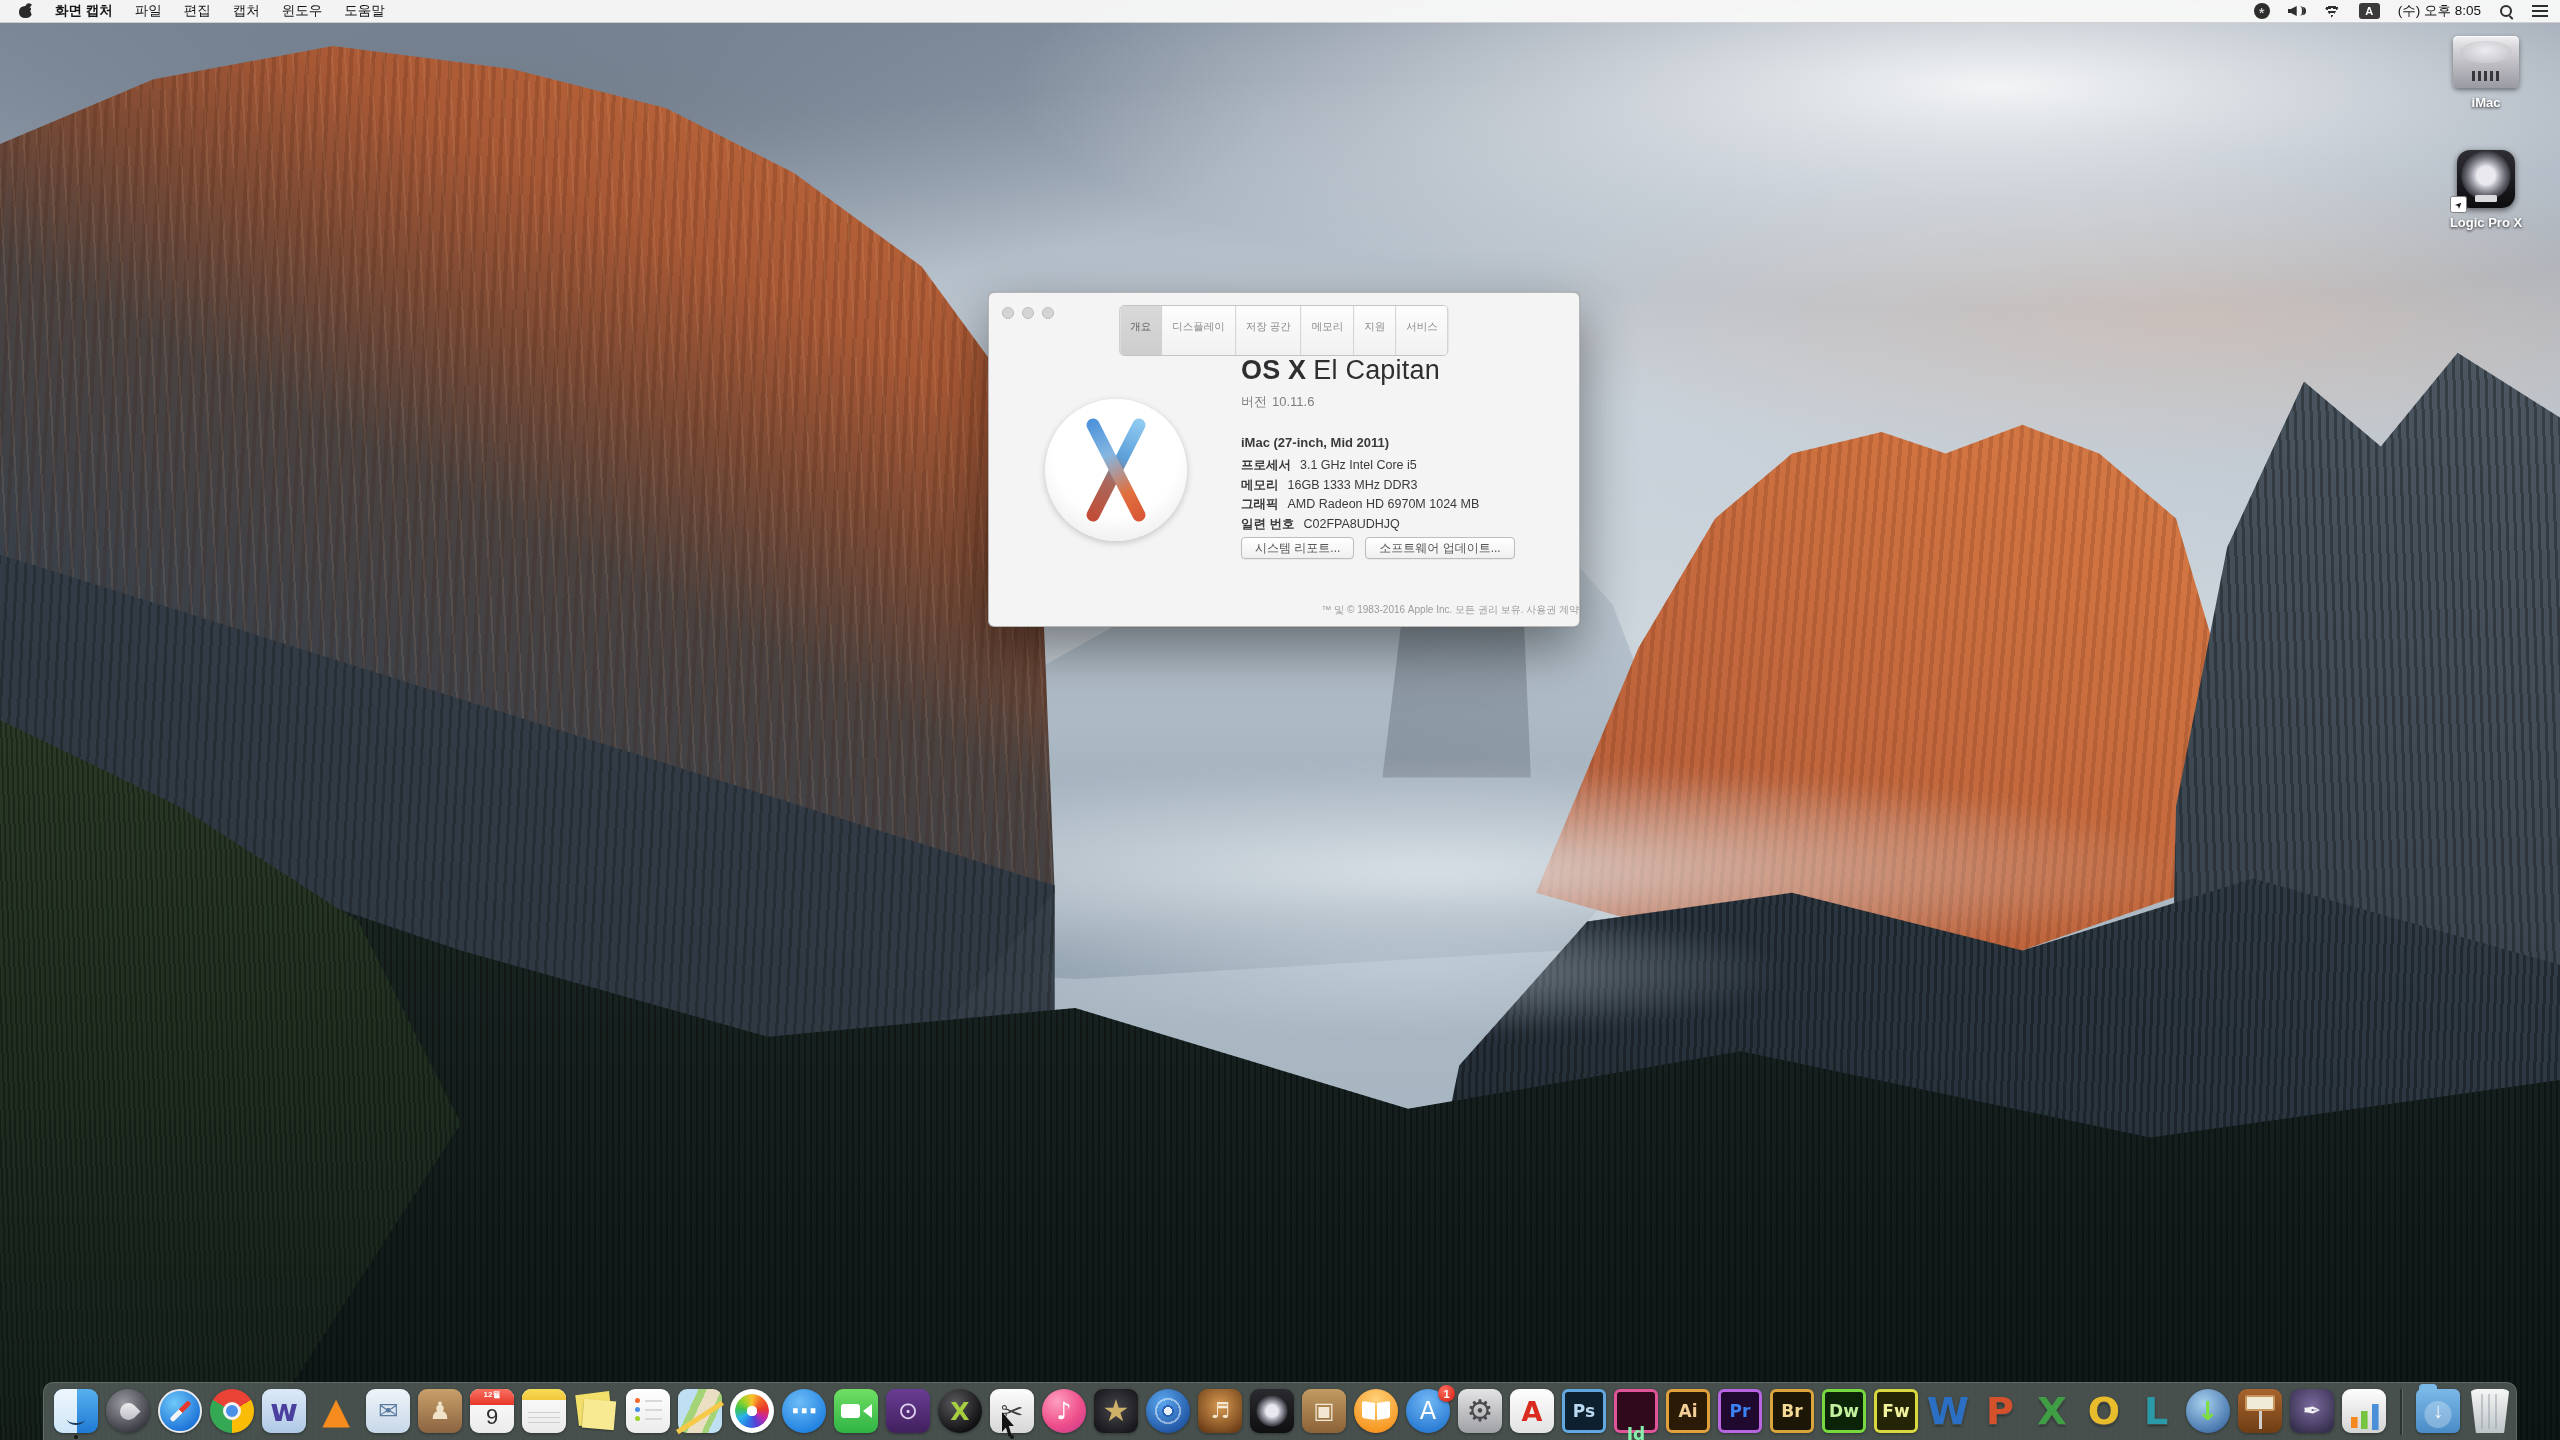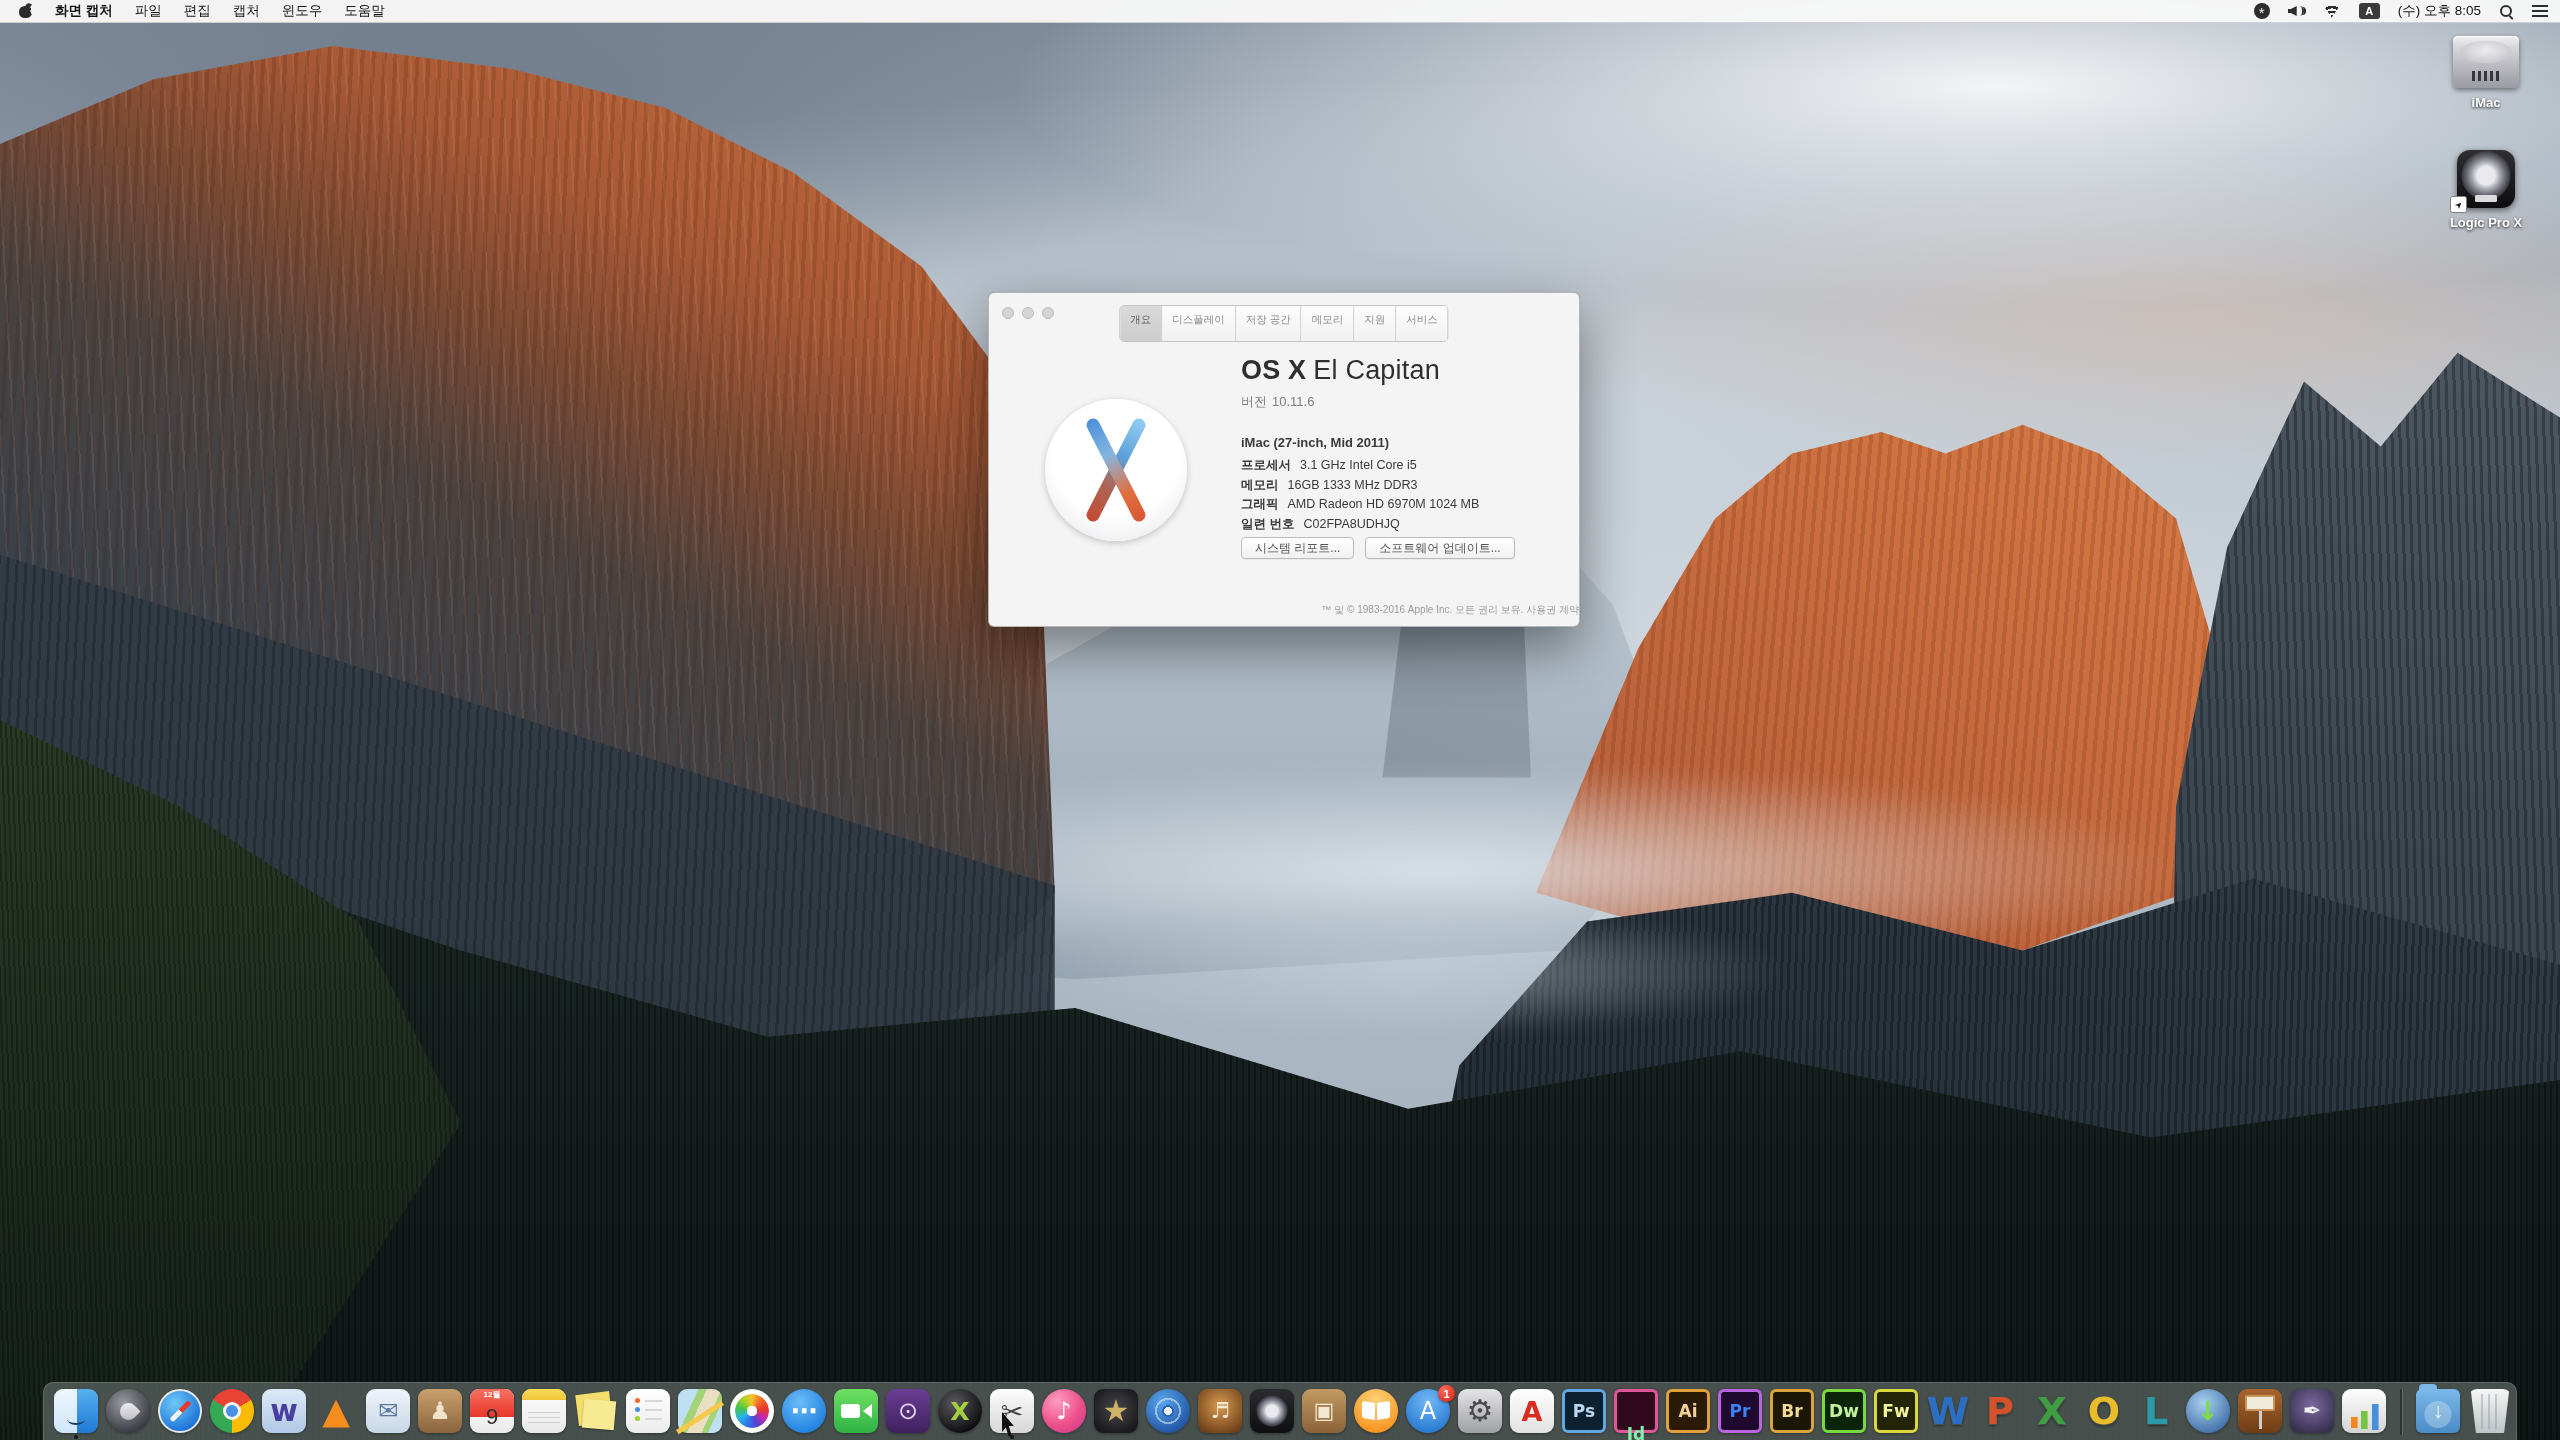--- a/index.html
+++ b/index.html
@@ -113,21 +113,21 @@
 
   
   .about-window{position:absolute;left:988px;top:292px;width:590px;height:333px;z-index:20;
     background:#f4f4f5;border-radius:6px;border:1px solid rgba(0,0,0,.25);
     box-shadow:0 22px 55px rgba(0,0,0,.45),0 0 1px rgba(0,0,0,.3);}
   .titlebar{position:absolute;left:0;top:0;right:0;height:38px;}
   .traffic{position:absolute;left:13px;top:14px;display:flex;gap:8px;}
   .tl{width:12px;height:12px;border-radius:50%;background:#d5d5d5;border:1px solid #bdbdbd;box-sizing:border-box;}
   .tabs{position:absolute;left:50%;top:12px;transform:translateX(-50%);display:flex;
     border:1px solid #c4c4c4;border-radius:5px;overflow:hidden;background:#f6f6f6;}
-  .tab{padding:4px 10px;height:27px;line-height:18px;font-size:10.5px;color:#8b8b8b;
+  .tab{padding:11px 10px;height:27px;line-height:18px;font-size:10.5px;color:#8b8b8b;
     border-right:1px solid #c9c9c9;background:linear-gradient(#fdfdfd,#f1f1f1);white-space:nowrap;}
   .tab:last-child{border-right:none;}
   .tab.selected{background:linear-gradient(#d9d9d9,#cdcdcd);color:#5d5d5d;}
   .xlogo{position:absolute;left:56px;top:106px;width:142px;height:142px;border-radius:50%;
     background:radial-gradient(circle at 50% 38%,#ffffff 0 55%,#f1f1f3 78%,#e3e3e7 100%);
     box-shadow:0 2px 7px rgba(0,0,0,.2);overflow:hidden;}
   .stroke{position:absolute;left:50%;top:50%;width:13px;height:114px;border-radius:7px;}
   .stroke.s1{transform:translate(-50%,-50%) rotate(27deg);
     background:linear-gradient(180deg,#93cdf3 0%,#5b9fd8 38%,#a9695c 62%,#c44a33 100%);}
   .stroke.s2{transform:translate(-50%,-50%) rotate(-27deg);
@@ -184,21 +184,21 @@
     background:linear-gradient(135deg,#f6f6f8,#b4b4bc);border-radius:50% 0 50% 50%;transform:rotate(45deg);}
   .dicon.safari{border-radius:50%;background:radial-gradient(circle at 36% 30%,#6fc8f8,#1a71d8 78%);
     border:2px solid #e8e8ea;box-sizing:border-box;}
   .dicon.safari::before{content:"";position:absolute;inset:0;margin:auto;width:4.5px;height:26px;
     border-radius:2px;background:linear-gradient(180deg,#e8372b 0 50%,#f6f6f6 50%);transform:rotate(45deg);}
   .dicon.chrome{border-radius:50%;
     background:conic-gradient(from -60deg,#ea4335 0 120deg,#fbbc05 120deg 240deg,#34a853 240deg 360deg);}
   .dicon.chrome::before{content:"";position:absolute;inset:0;margin:auto;width:18px;height:18px;
     border-radius:50%;background:#4a90e8;border:3.5px solid #f5f5f5;box-sizing:border-box;}
   .dicon.calendar{background:linear-gradient(#ffffff,#ebebeb);}
-  .cal-month{position:absolute;top:0;left:0;right:0;height:28px;line-height:12px;text-align:center;
+  .cal-month{position:absolute;top:0;left:0;right:0;height:16px;line-height:12px;text-align:center;
     font-size:8px;font-weight:bold;color:#fff;background:linear-gradient(#f87060,#e8372b);border-radius:9px 9px 0 0;}
   .cal-day{position:absolute;top:12px;left:0;right:0;bottom:0;display:flex;align-items:center;justify-content:center;
     font-size:22px;color:#2e2e30;}
   .dicon.notes{background:linear-gradient(#fdfdfd,#e9e9e9);}
   .dicon.notes::before{content:"";position:absolute;top:0;left:0;right:0;height:11px;
     background:linear-gradient(#f8dc55,#f2c63d);border-radius:9px 9px 0 0;}
   .dicon.notes::after{content:"";position:absolute;left:6px;right:6px;top:19px;height:16px;
     background:repeating-linear-gradient(180deg,rgba(0,0,0,0) 0 4px,#cfcfcf 4px 5px);}
   .dicon.stickies::before{content:"";position:absolute;inset:4px 7px 9px 3px;background:#f3e06a;
     transform:rotate(-7deg);box-shadow:0 1px 2px rgba(0,0,0,.35);}

